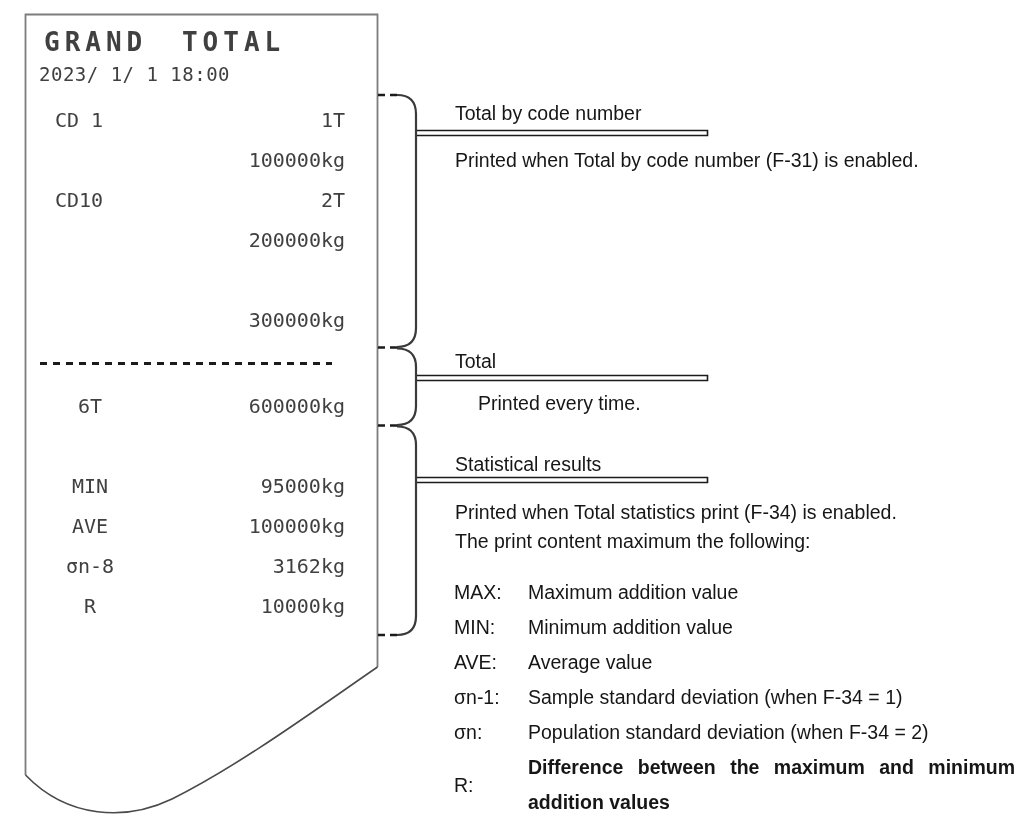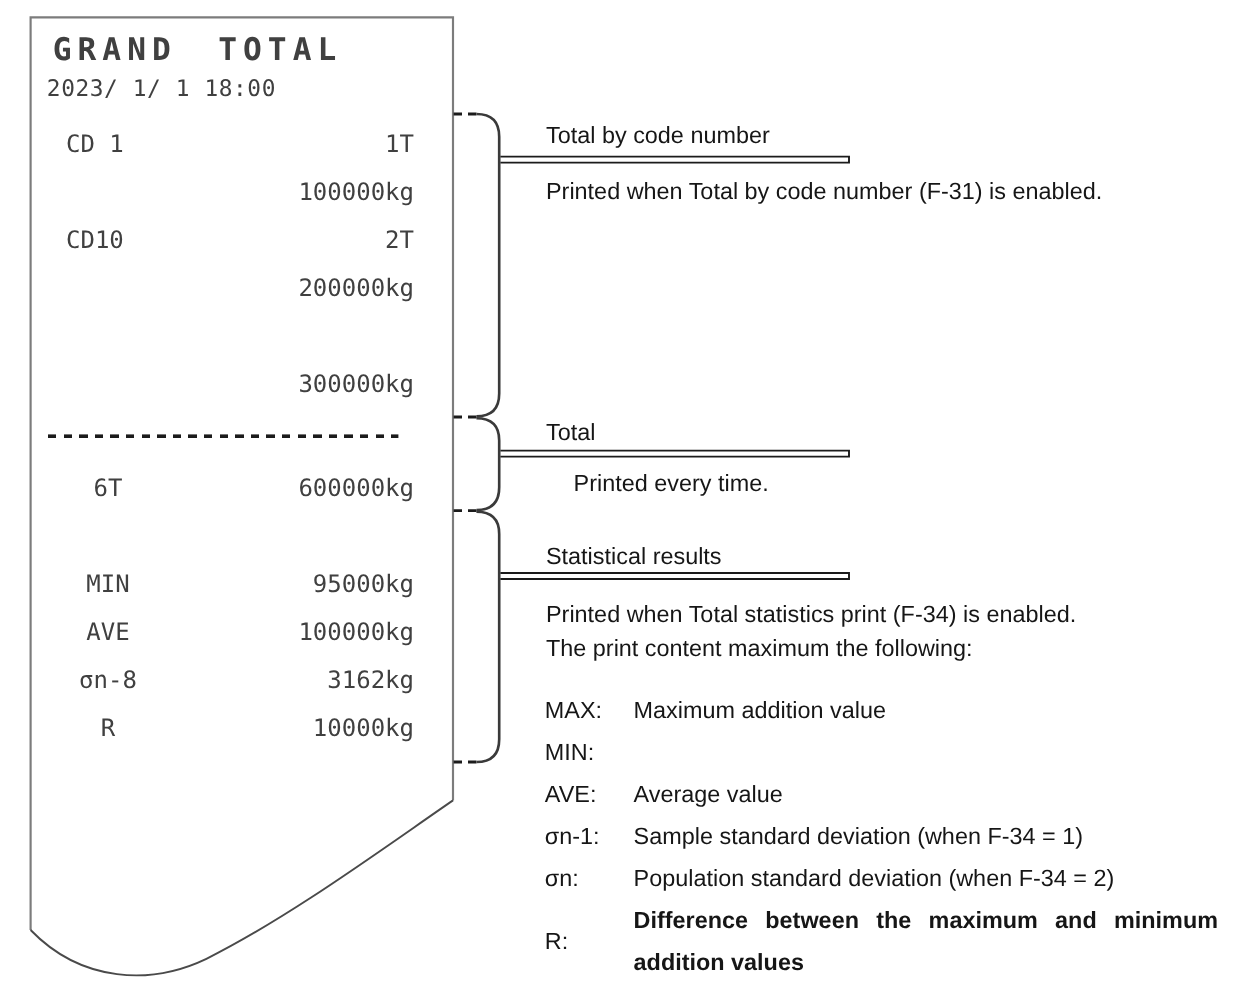--- a/index.html
+++ b/index.html
@@ -146,20 +146,21 @@
 <div class="ann" style="left:455px;top:500px">Printed when Total statistics print (F-34) is enabled.</div>
 <div class="ann" style="left:455px;top:529px">The print content maximum the following:</div>
 
 <div class="defs">
   <div class="def-row">
     <span class="def-term">MAX:</span>
     <span class="def-text">Maximum addition value</span>
   </div>
   <div class="def-row">
     <span class="def-term">MIN:</span>
+    <span class="def-text">Minimum addition value</span>
   </div>
   <div class="def-row">
     <span class="def-term">AVE:</span>
     <span class="def-text">Average value</span>
   </div>
   <div class="def-row">
     <span class="def-term">σn-1:</span>
     <span class="def-text">Sample standard deviation (when F-34 = 1)</span>
   </div>
   <div class="def-row">

